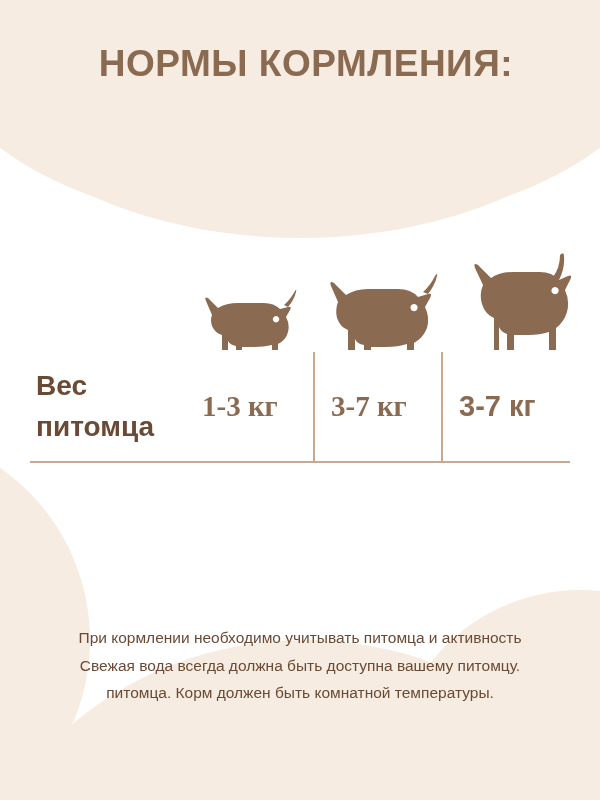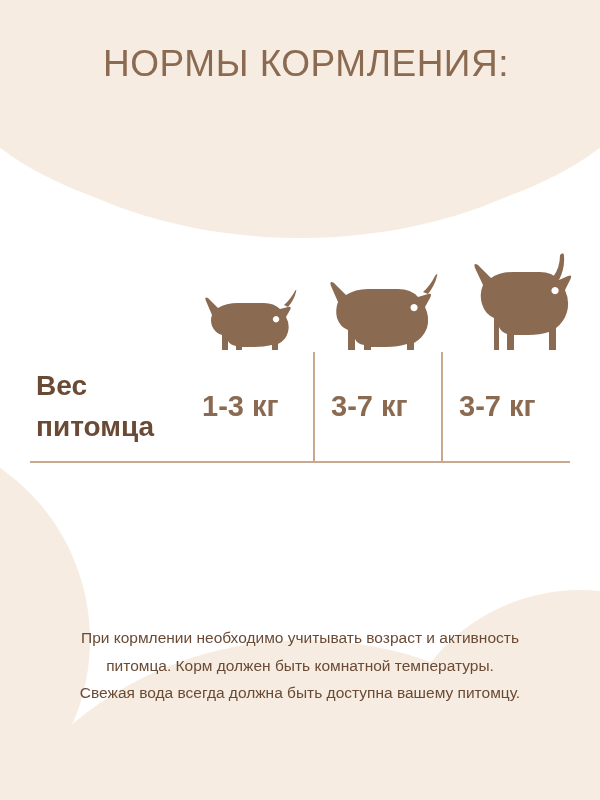--- a/index.html
+++ b/index.html
@@ -73,21 +73,21 @@
 
   
   .title {
     position: absolute;
     top: 38px;
     left: 12px;
     right: 0;
     text-align: center;
     color: #8b6a52;
     font-size: 37px;
-    font-weight: normal;
+    font-weight: bold;
     line-height: 1.42;
     letter-spacing: 0.5px;
     padding: 0 70px;
   }
 
   
   .cats {
     position: absolute;
     top: 252px;
     left: 186px;
@@ -129,21 +129,21 @@
   }
   .cell-val {
     width: 128px;
     color: #8b6a52;
     font-size: 29px;
     font-weight: bold;
     line-height: 1.32;
     padding: 12px 4px 12px 16px !important;
     text-align: left;
   }
-  .cell-val.sep { border-right: 2px solid #c9a98e; }
+  .cell-val.sep { border-right: 2px solid #c9a98e; font-family: Liberation Serif, serif; }
 
   
   .note {
     position: absolute;
     top: 624px;
     left: 0;
     right: 0;
     padding: 0 24px;
     text-align: center;
     color: #6a4a34;
@@ -194,19 +194,19 @@
         <tr class="row-top">
           <td class="cell-label">Вес питомца</td>
           <td class="cell-val sep">1-3 кг</td>
           <td class="cell-val sep">3-7 кг</td>
           <td class="cell-val">3-7 кг</td>
         </tr>
       </tbody>
     </table>
 
     <div class="note">
-      <div>При кормлении необходимо учитывать возраст и активность</div>
+      <div>При кормлении необходимо учитывать питомца и активность</div>
+      <div>Свежая вода всегда должна быть доступна вашему питомцу.</div>
       <div>питомца. Корм должен быть комнатной температуры.</div>
-      <div>Свежая вода всегда должна быть доступна вашему питомцу.</div>
     </div>
 
   </div>
 </div>
 
 </body></html>

